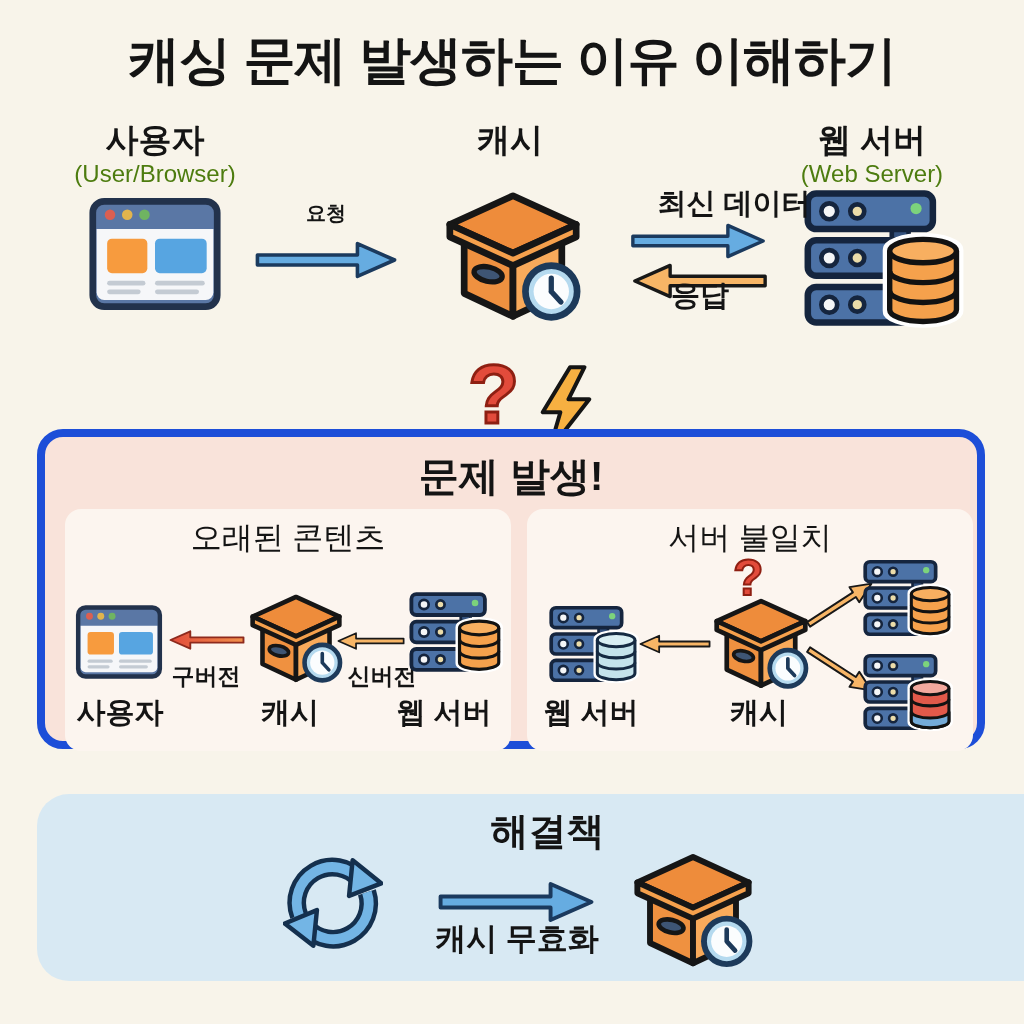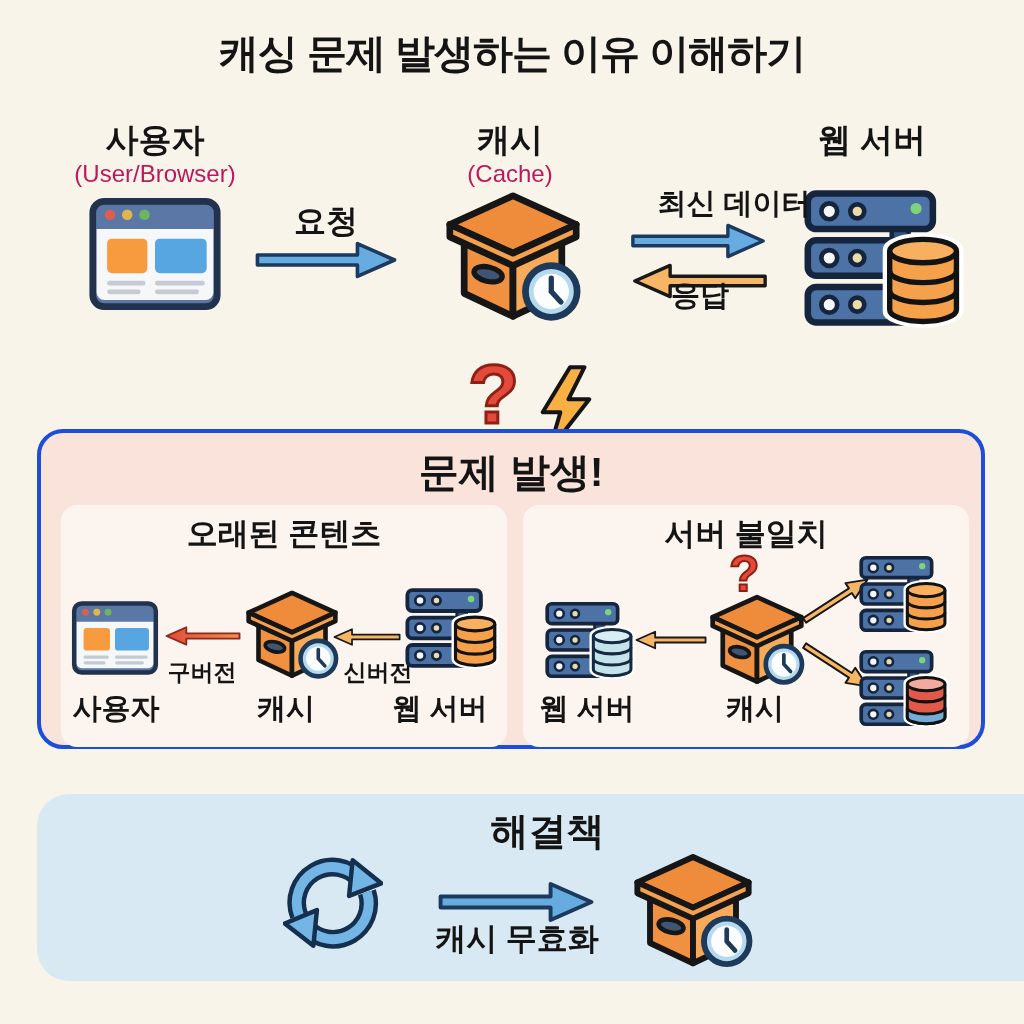--- a/index.html
+++ b/index.html
@@ -1,30 +1,30 @@
 <!DOCTYPE html>
 <html><head>
 <meta charset="utf-8">
 <style>
   * { margin:0; padding:0; box-sizing:border-box; }
   html,body { width:1024px; height:1024px; }
   body { font-family:"Liberation Sans","DejaVu Sans",sans-serif; background:#F8F4EA; color:#141414; }
   #canvas { position:relative; width:1024px; height:1024px; background:#F8F4EA; overflow:hidden; }
   .abs { position:absolute; }
   .ctr { text-align:center; }
-  .title { left:0; top:26px; width:100%; font-size:40px; font-weight:900; letter-spacing:-1px; }
+  .title { left:0; top:26px; width:100%; font-size:52px; font-weight:900; letter-spacing:-1px; }
   .node-label { width:220px; top:118px; font-size:33px; font-weight:800; }
-  .node-sub { width:240px; top:160px; font-size:24px; font-weight:400; color:#be185d; }
+  .node-sub { width:240px; top:160px; font-size:24px; font-weight:400; color:#4d7c0f; }
   .arrow-label { font-size:29px; font-weight:800; }
   .flip { transform:scaleX(-1); }
   .qmark { font-weight:900; color:#E24B3B; -webkit-text-stroke:3px #8E1F12; text-shadow:0 0 1px #8E1F12; line-height:1; }
-  .panel-problem { left:37px; top:429px; width:948px; height:320px; background:#F9E3DA; border:4px solid #1d4ed8; border-radius:26px; }
+  .panel-problem { left:37px; top:429px; width:948px; height:320px; background:#F9E3DA; border:8px solid #1d4ed8; border-radius:26px; }
   .panel-heading { left:0; top:12px; width:100%; font-size:40px; font-weight:900; }
   .subpanel { top:72px; width:446px; height:242px; background:#FCF5EF; border-radius:16px; }
-  .subpanel-title { left:0; top:8px; width:100%; font-size:31px; font-weight:700; }
+  .subpanel-title { left:0; top:8px; width:100%; font-size:31px; font-weight:400; }
   .mini-label { font-size:29px; font-weight:800; }
   .ver-label { font-size:23px; font-weight:800; }
   .panel-solution { left:37px; top:794px; width:1021px; height:187px; background:#D8E9F3; border-radius:32px; }
   .sol-heading { left:0; top:12px; width:100%; font-size:38px; font-weight:900; }
   svg { display:block; }
 </style>
 </head>
 <body>
 
 <svg width="0" height="0" style="position:absolute">
@@ -127,35 +127,35 @@
   </defs>
 </svg>
 
 <div id="canvas">
 
   <div class="abs ctr title">캐싱 문제 발생하는 이유 이해하기</div>
 
   <div class="abs ctr node-label" style="left:45px">사용자</div>
   <div class="abs ctr node-sub" style="left:35px">(User/Browser)</div>
   <div class="abs ctr node-label" style="left:400px">캐시</div>
-  <div class="abs ctr node-sub" style="left:390px">(Cache)</div>
   <div class="abs ctr node-label" style="left:762px">웹 서버</div>
+  <div class="abs ctr node-sub" style="left:752px">(Web Server)</div>
 
   <svg class="abs" style="left:88px;top:196px" width="134" height="116">
       <use href="#browser"></use>
     </svg>
   <svg class="abs" style="left:436px;top:190px" width="154" height="134">
       <use href="#cachebox"></use>
     </svg>
   <svg class="abs" style="left:800px;top:188px" width="164" height="140" viewBox="0 0 175 150">
     <use href="#srv" width="150" height="150"></use>
       <use href="#db-o" x="88" y="48" width="87" height="102"></use>
   </svg>
 
-  <div class="abs ctr arrow-label" style="left:248px;top:200px;width:156px;font-size:32px">요청</div>
+  <div class="abs ctr arrow-label" style="left:248px;top:200px;width:156px;font-size:20px">요청</div>
   <svg class="abs" style="left:238px;top:240px" width="176" height="40">
       <use href="#arr-b"></use>
     </svg>
 
   <div class="abs ctr arrow-label" style="left:636px;top:184px;width:196px">최신 데이터</div>
   <svg class="abs" style="left:606px;top:222px" width="184" height="38">
       <use href="#arr-b"></use>
     </svg>
   <svg class="abs flip" style="left:608px;top:262px" width="184" height="38">
       <use href="#arr-o"></use>

